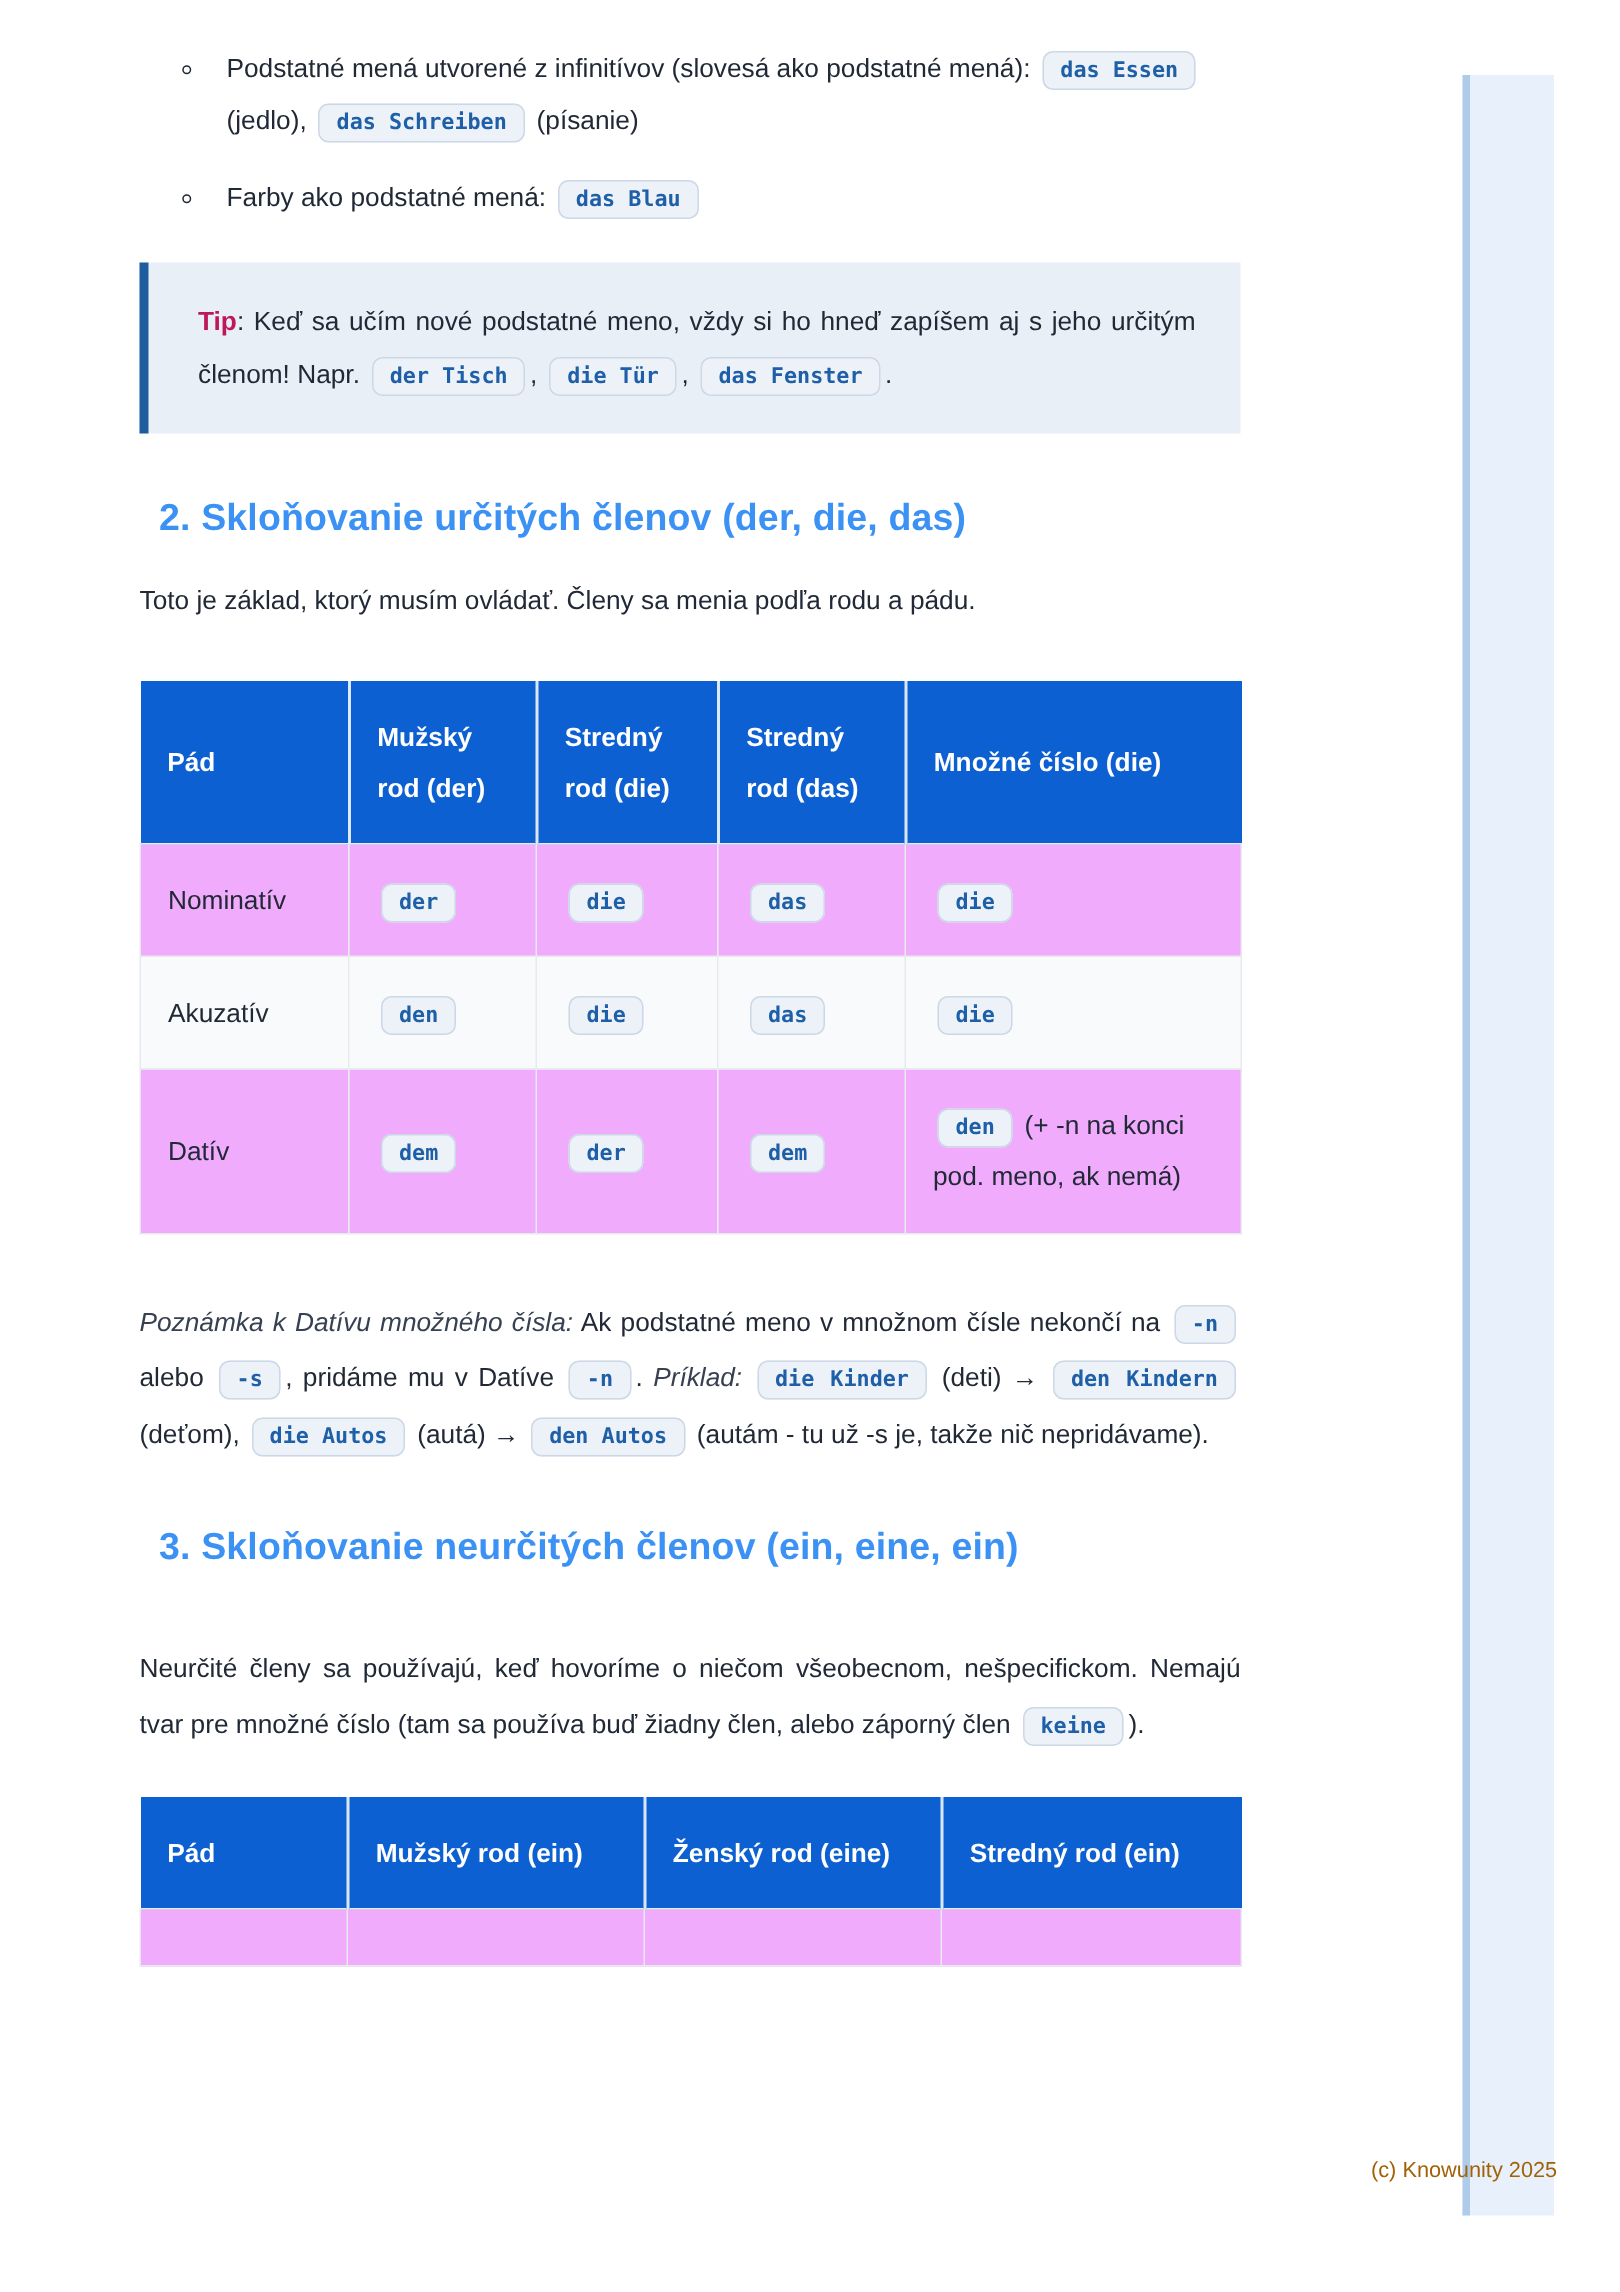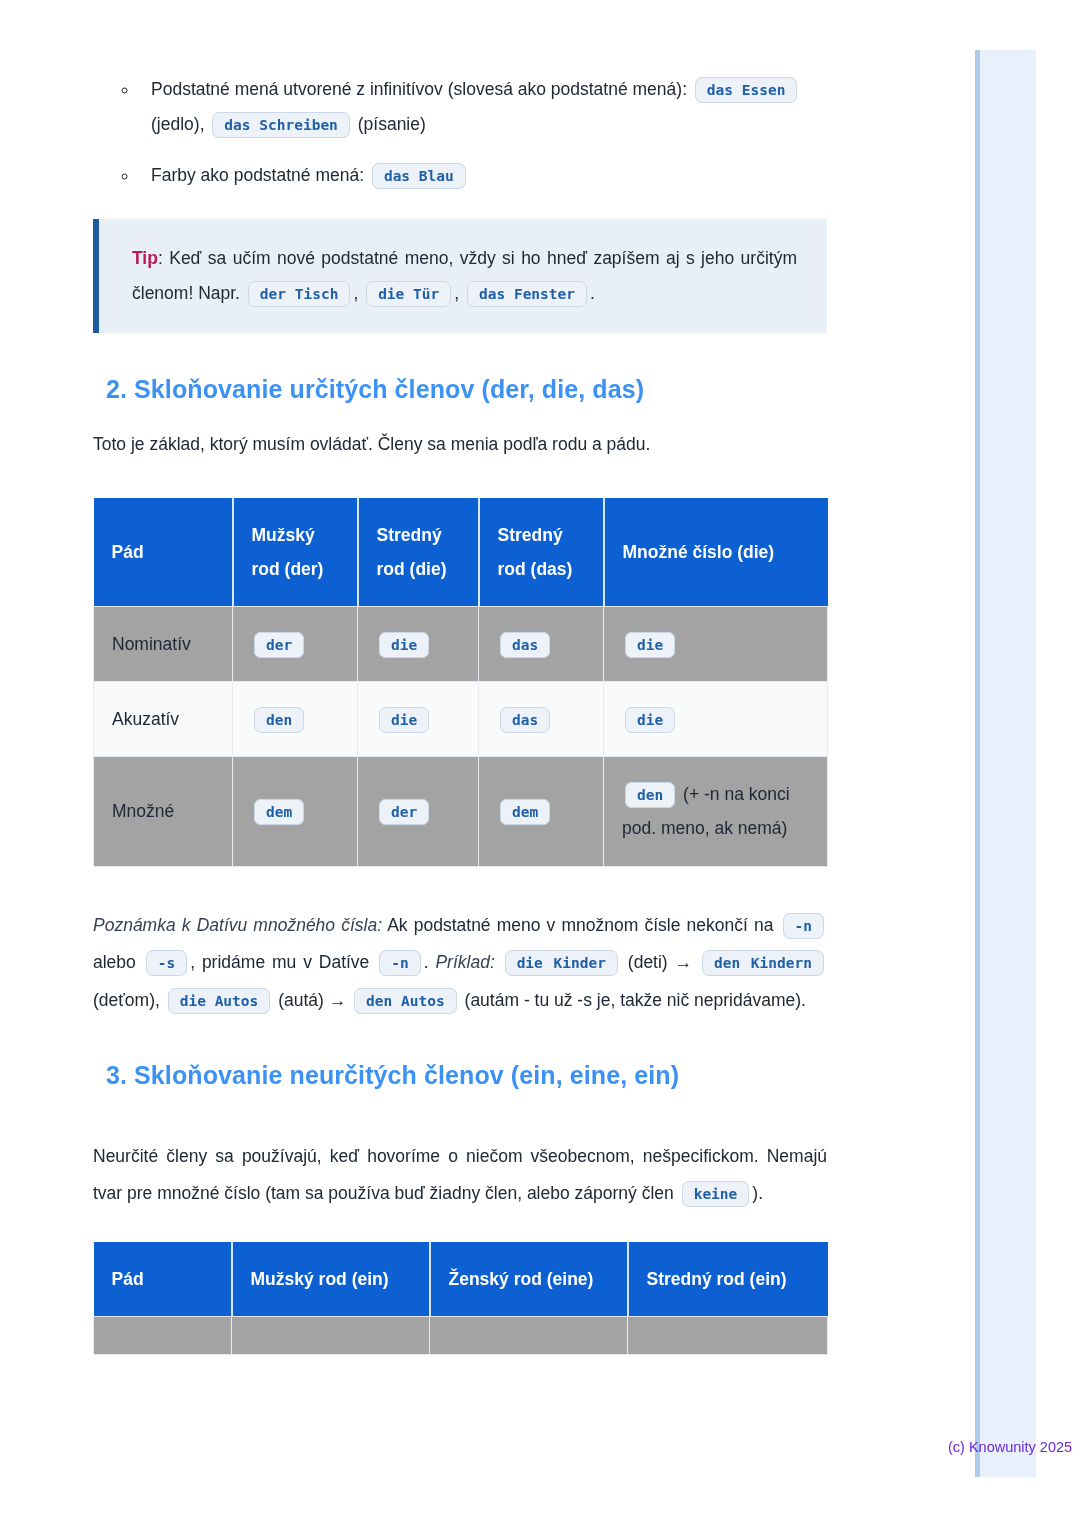--- a/index.html
+++ b/index.html
@@ -28,21 +28,21 @@
     border-radius: 7px;
     padding: 4px 11px;
     margin: 0 3px;
     white-space: normal;
     box-decoration-break: clone;
     -webkit-box-decoration-break: clone;
   }
   
   ul.bullets {
     list-style: circle;
-    margin: 72px 0 0 0;
+    margin: 28px 0 0 0;
     padding-left: 46px;
   }
   ul.bullets li {
     padding-left: 12px;
     font-size: 17.5px;
     line-height: 2.0;
     margin-bottom: 16px;
   }
   
   .tip {
@@ -99,39 +99,39 @@
     vertical-align: middle;
     border-right: 2px solid rgba(255,255,255,0.85);
   }
   table.decl th:last-child { border-right: none; }
   table.decl td {
     border: 1px solid #e7eaee;
     padding: 20px 18px;
     font-size: 17.5px;
     vertical-align: middle;
     line-height: 1.95;
-    background: #a3a3a3;
+    background: #f0abfc;
   }
   table.decl tr.alt td { background: #f8fafb; }
   table.decl td.case { color: #212936; }
   table.decl tr.empty-row td { height: 38px; padding: 0; }
   
   .side-strip {
     position: absolute;
     left: 975px; top: 50px;
     width: 61px; height: 1427px;
     background: #e8f1fb;
     border-left: 5px solid #aecbe9;
   }
   
   .copyright {
     position: absolute;
-    left: 948px; top: 1439px;
+    left: 914px; top: 1439px;
     font-size: 14.5px;
-    color: #6d28d9;
+    color: #a16207;
     white-space: nowrap;
     z-index: 2;
   }
 </style>
 </head>
 <body>
 
 <div class="content">
 
   <ul class="bullets">
@@ -171,21 +171,21 @@
         <td><code class="chip">die</code><span></span></td>
       </tr>
       <tr class="alt">
         <td class="case">Akuzatív</td>
         <td><code class="chip">den</code></td>
         <td><code class="chip">die</code></td>
         <td><code class="chip">das</code></td>
         <td><code class="chip">die</code><span></span></td>
       </tr>
       <tr>
-        <td class="case">Množné</td>
+        <td class="case">Datív</td>
         <td><code class="chip">dem</code></td>
         <td><code class="chip">der</code></td>
         <td><code class="chip">dem</code></td>
         <td><code class="chip">den</code><span> (+ -n na konci pod. meno, ak nemá)</span></td>
       </tr>
     </tbody>
   </table>
 
   <p class="note"><span class="em">Poznámka k Datívu množného čísla:</span><span> Ak podstatné meno v množnom čísle nekončí na </span><code class="chip">-n</code><span> alebo </span><code class="chip">-s</code><span>, pridáme mu v Datíve </span><code class="chip">-n</code><span>. </span><span class="em">Príklad:</span><span> </span><code class="chip">die Kinder</code><span> (deti) → </span><code class="chip">den Kindern</code><span> (deťom), </span><code class="chip">die Autos</code><span> (autá) → </span><code class="chip">den Autos</code><span> (autám - tu už -s je, takže nič nepridávame).</span></p>
 

